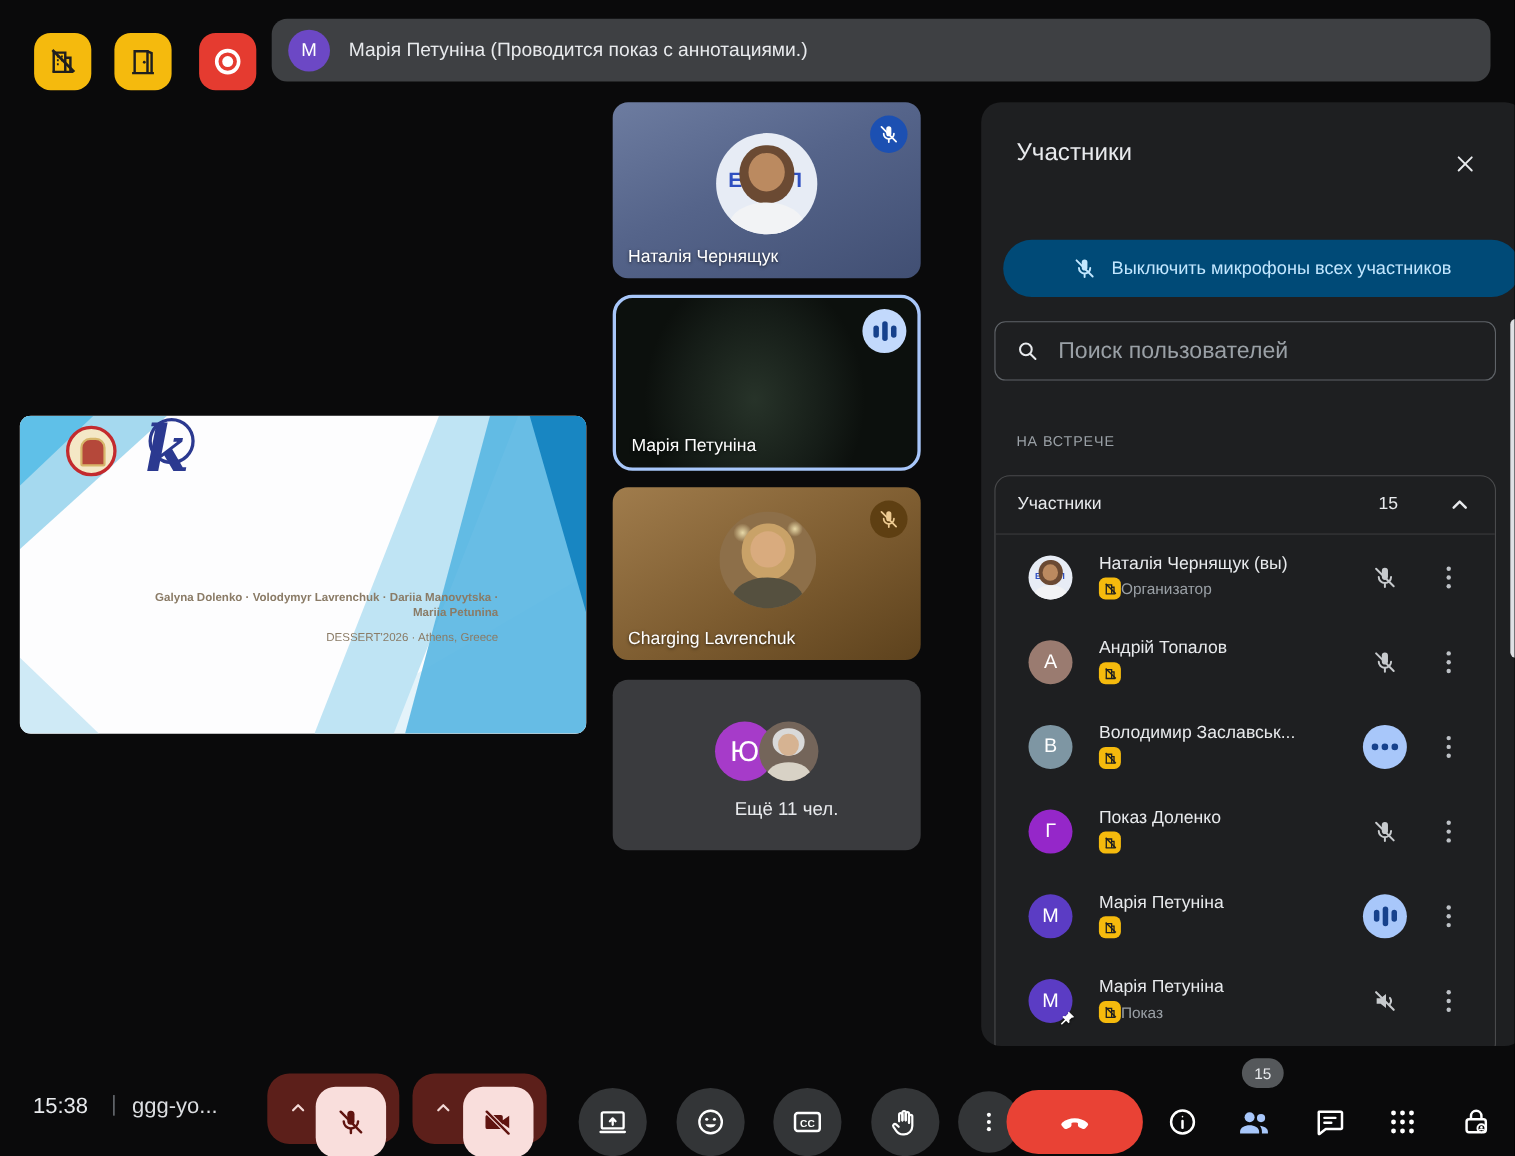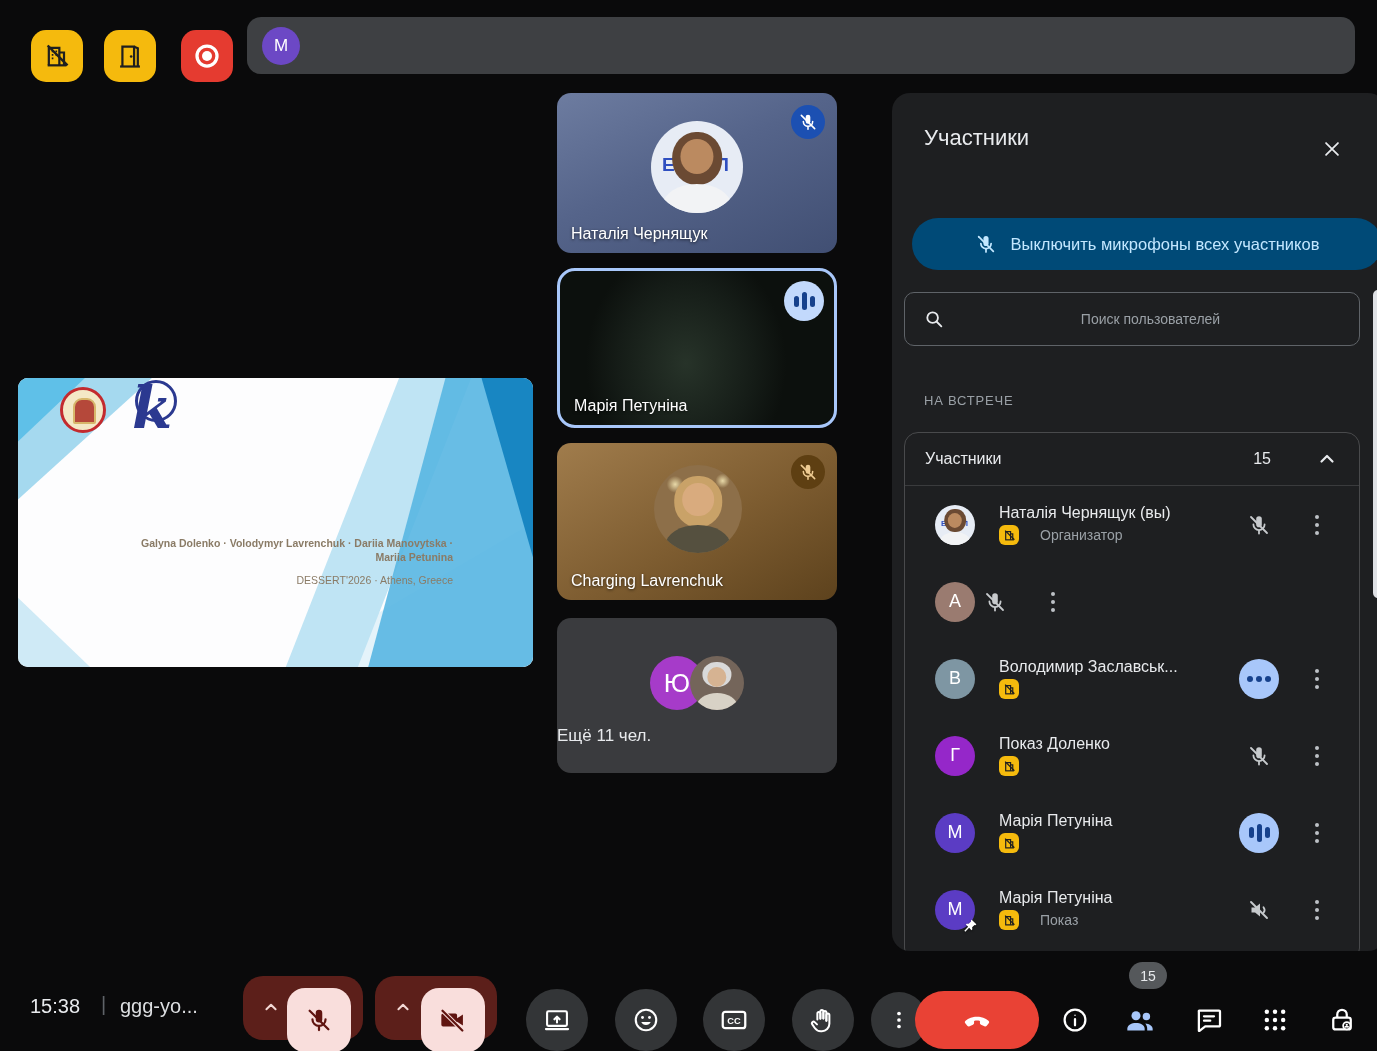--- a/index.html
+++ b/index.html
@@ -60,21 +60,21 @@
   .tbadge.blue{background:#1c50b2;color:#fff;}
   .tbadge.brown{background:#5e3f12;color:#eecb92;}
   .speakbadge{position:absolute;top:10px;right:10px;width:40px;height:40px;border-radius:50%;
       background:#c2d9fc;display:flex;align-items:center;justify-content:center;}
   .bars{display:flex;align-items:center;gap:3px;}
   .bars i{width:5px;border-radius:3px;background:#16418c;}
   .bars i:nth-child(1){height:11px;}.bars i:nth-child(2){height:18px;}.bars i:nth-child(3){height:11px;}
   .t4 .ovl-avatars{position:absolute;left:0;right:0;top:38px;display:flex;justify-content:center;}
   .t4 .yu{width:54px;height:54px;border-radius:50%;background:#a63bc9;color:#fff;font-size:26px;
       display:flex;align-items:center;justify-content:center;z-index:1;}
-  .t4 .ovl-label{position:absolute;left:0;right:0;top:108px;font-size:17px;color:#e8eaed;}
+  .t4 .ovl-label{position:absolute;left:0;right:0;top:108px;text-align:center;font-size:17px;color:#e8eaed;padding-left:36px;}
 
   
   .photo-avatar{position:relative;border-radius:50%;overflow:hidden;}
   .photo-avatar .ph-text{position:absolute;left:0;right:0;top:36%;text-align:center;
       color:#2f4fc0;font-weight:bold;letter-spacing:3px;}
   .photo-avatar .hair{position:absolute;left:50%;top:12%;width:54%;height:58%;transform:translateX(-50%);
       border-radius:48%;}
   .photo-avatar .head{position:absolute;left:50%;top:20%;width:36%;height:38%;transform:translateX(-50%);
       border-radius:50%;}
   .photo-avatar .body{position:absolute;left:50%;bottom:-14%;width:74%;height:46%;transform:translateX(-50%);
@@ -91,36 +91,36 @@
   .panel{position:absolute;left:892px;top:93px;width:494px;height:858px;background:#1e1f21;
       border-radius:18px;overflow:hidden;}
   .p-title{position:absolute;left:32px;top:32px;font-size:22px;color:#e8eaed;}
   .p-close{position:absolute;right:28px;top:30px;width:28px;height:28px;display:flex;align-items:center;justify-content:center;}
   .muteall{position:absolute;left:8px;top:113px;width:470px;height:52px;border-radius:26px;
       background:#004a77;color:#c2e7ff;display:flex;align-items:center;justify-content:center;gap:14px;
       font-size:16.5px;font-weight:500;}
   .muteall-more{position:absolute;left:486px;top:113px;width:44px;height:52px;border-radius:26px;background:#004a77;}
   .searchbox{position:absolute;left:12px;top:199px;width:456px;height:54px;border:1px solid #5f6368;
       border-radius:10px;box-sizing:border-box;display:flex;align-items:center;gap:15px;padding:0 18px;}
-  .searchbox input{flex:1;background:transparent;border:none;outline:none;color:#ef4444;font-size:14px;
-      font-family:inherit;text-align:center;}
+  .searchbox input{flex:1;background:transparent;border:none;outline:none;color:#ef4444;font-size:21px;
+      font-family:inherit;}
   .searchbox input::placeholder{color:#9aa0a6;}
   .p-section{position:absolute;left:32px;top:300px;font-size:13px;letter-spacing:.8px;color:#9aa0a6;font-weight:500;}
   .group{position:absolute;left:12px;top:339px;width:456px;height:530px;border:1px solid #494a4c;
       border-radius:14px;box-sizing:border-box;overflow:hidden;}
   .group-head{height:52px;display:flex;align-items:center;padding:0 20px;border-bottom:1px solid #3a3b3d;}
   .group-head .gt{font-size:16px;font-weight:500;color:#e8eaed;flex:1;}
   .group-head .gc{font-size:16px;color:#e8eaed;margin-right:44px;}
   .group-head .gchev{color:#e8eaed;}
   .row{height:77px;display:flex;align-items:center;padding:0 18px 0 30px;box-sizing:border-box;}
   .avatar{width:40px;height:40px;border-radius:50%;flex:0 0 40px;display:flex;align-items:center;
       justify-content:center;color:#fff;font-size:18px;position:relative;}
   .r-info{flex:1;margin-left:24px;min-width:0;}
   .r-name{font-size:16px;color:#e8eaed;white-space:nowrap;}
-  .r-sub{display:flex;align-items:center;gap:21px;margin-top:3px;}
+  .r-sub{display:flex;align-items:center;gap:0;margin-top:3px;}
   .ybadge{width:20px;height:20px;border-radius:6px;background:#f5ba0d;color:#1f1f1f;
       display:flex;align-items:center;justify-content:center;flex:0 0 20px;}
   .r-subtext{font-size:14px;color:#9aa0a6;}
   .r-status{width:40px;height:40px;display:flex;align-items:center;justify-content:center;color:#c7cacd;}
   .r-status.lightblue{background:#a8c7fa;border-radius:50%;}
   .dots3{display:flex;gap:3px;}
   .dots3 i{width:6px;height:6px;border-radius:50%;background:#16418c;}
   .kebab{width:24px;height:40px;margin-left:26px;display:flex;flex-direction:column;gap:4px;
       align-items:center;justify-content:center;}
   .kebab i{width:4px;height:4px;border-radius:50%;background:#bdc1c6;}
@@ -176,20 +176,21 @@
     <span>
       <svg width="30" height="30" viewBox="0 0 24 24">
         <circle cx="12" cy="12" r="8" fill="none" stroke="#fff" stroke-width="2.6"></circle>
         <circle cx="12" cy="12" r="4" fill="#fff"></circle>
       </svg>
     </span>
   </button>
 
   <div class="presenter-pill">
     <span class="pav">M</span>
+    <span class="ptxt">Марія Петуніна (Проводится показ с аннотациями.)</span>
   </div>
 
   <div class="slide">
     <div class="shape rb0"></div>
     <div class="shape rb1"></div>
     <div class="shape rb2"></div>
     <div class="shape rb3"></div>
     <div class="shape lt"></div>
     <div class="shape lt2"></div>
     <div class="shape lb"></div>
@@ -339,20 +340,33 @@
             <i></i>
             <i></i>
             <i></i>
           </button>
       </div>
 
       <div class="row">
         <div class="avatar" style="background: rgb(154, 123, 112);">
           <span>А</span>
         </div>
+        <div class="r-info">
+          <div class="r-name">Андрій Топалов</div>
+          <div class="r-sub">
+            <span class="ybadge">
+              <svg width="13" height="13" viewBox="0 0 24 24" fill="none" stroke="currentColor" stroke-width="2.2">
+                <path d="M5 20V5h9v15"></path>
+                  <path d="M14 9h4v11"></path>
+                  <path d="M4 20h16"></path>
+                  <path d="M4 3l17 17" stroke-width="2.4"></path>
+              </svg>
+            </span>
+          </div>
+        </div>
         <span class="r-status">
           <svg width="24" height="24" viewBox="0 0 24 24" fill="none" stroke="currentColor" stroke-width="1.8" stroke-linecap="round">
             <rect x="9.2" y="3.2" width="5.6" height="11" rx="2.8" fill="currentColor" stroke="none"></rect>
             <path d="M6.4 11.5a5.6 5.6 0 0 0 11.2 0"></path>
               <path d="M12 17.6v3"></path>
               <path d="M4 4l16 16"></path>
           </svg>
         </span>
         <button class="kebab">
             <i></i>

